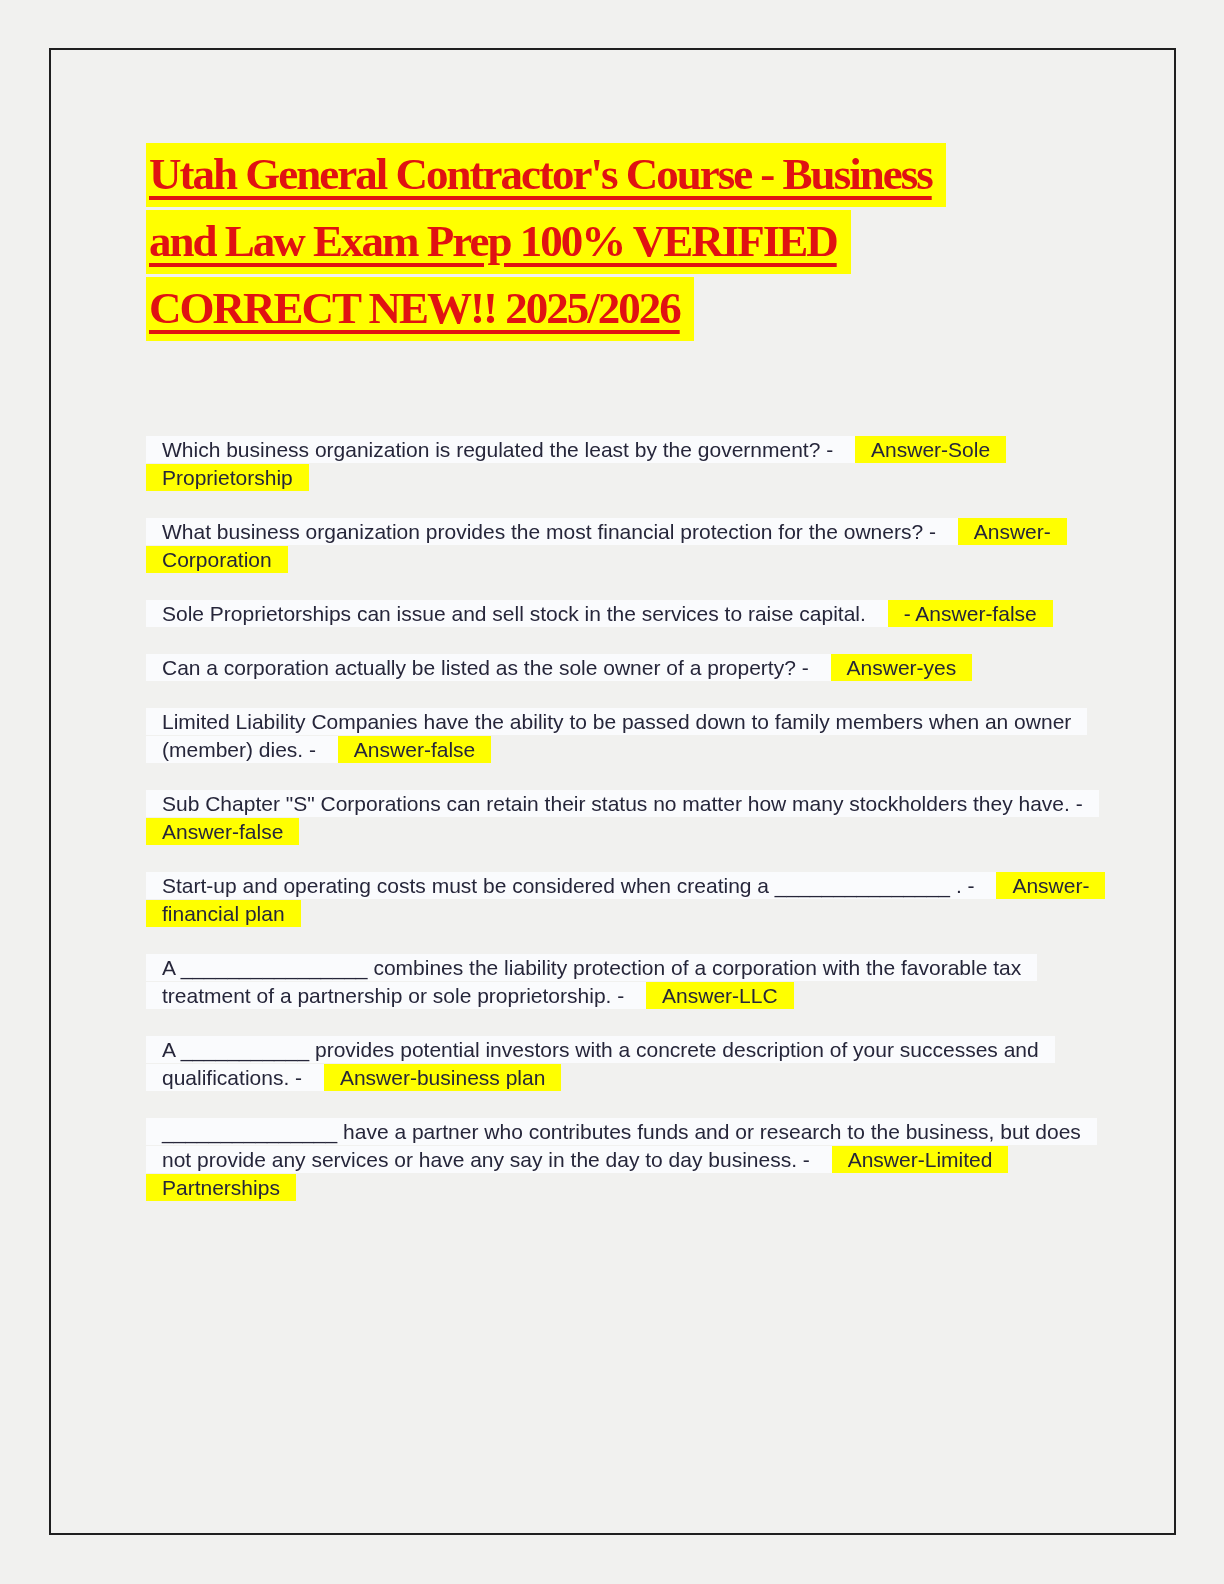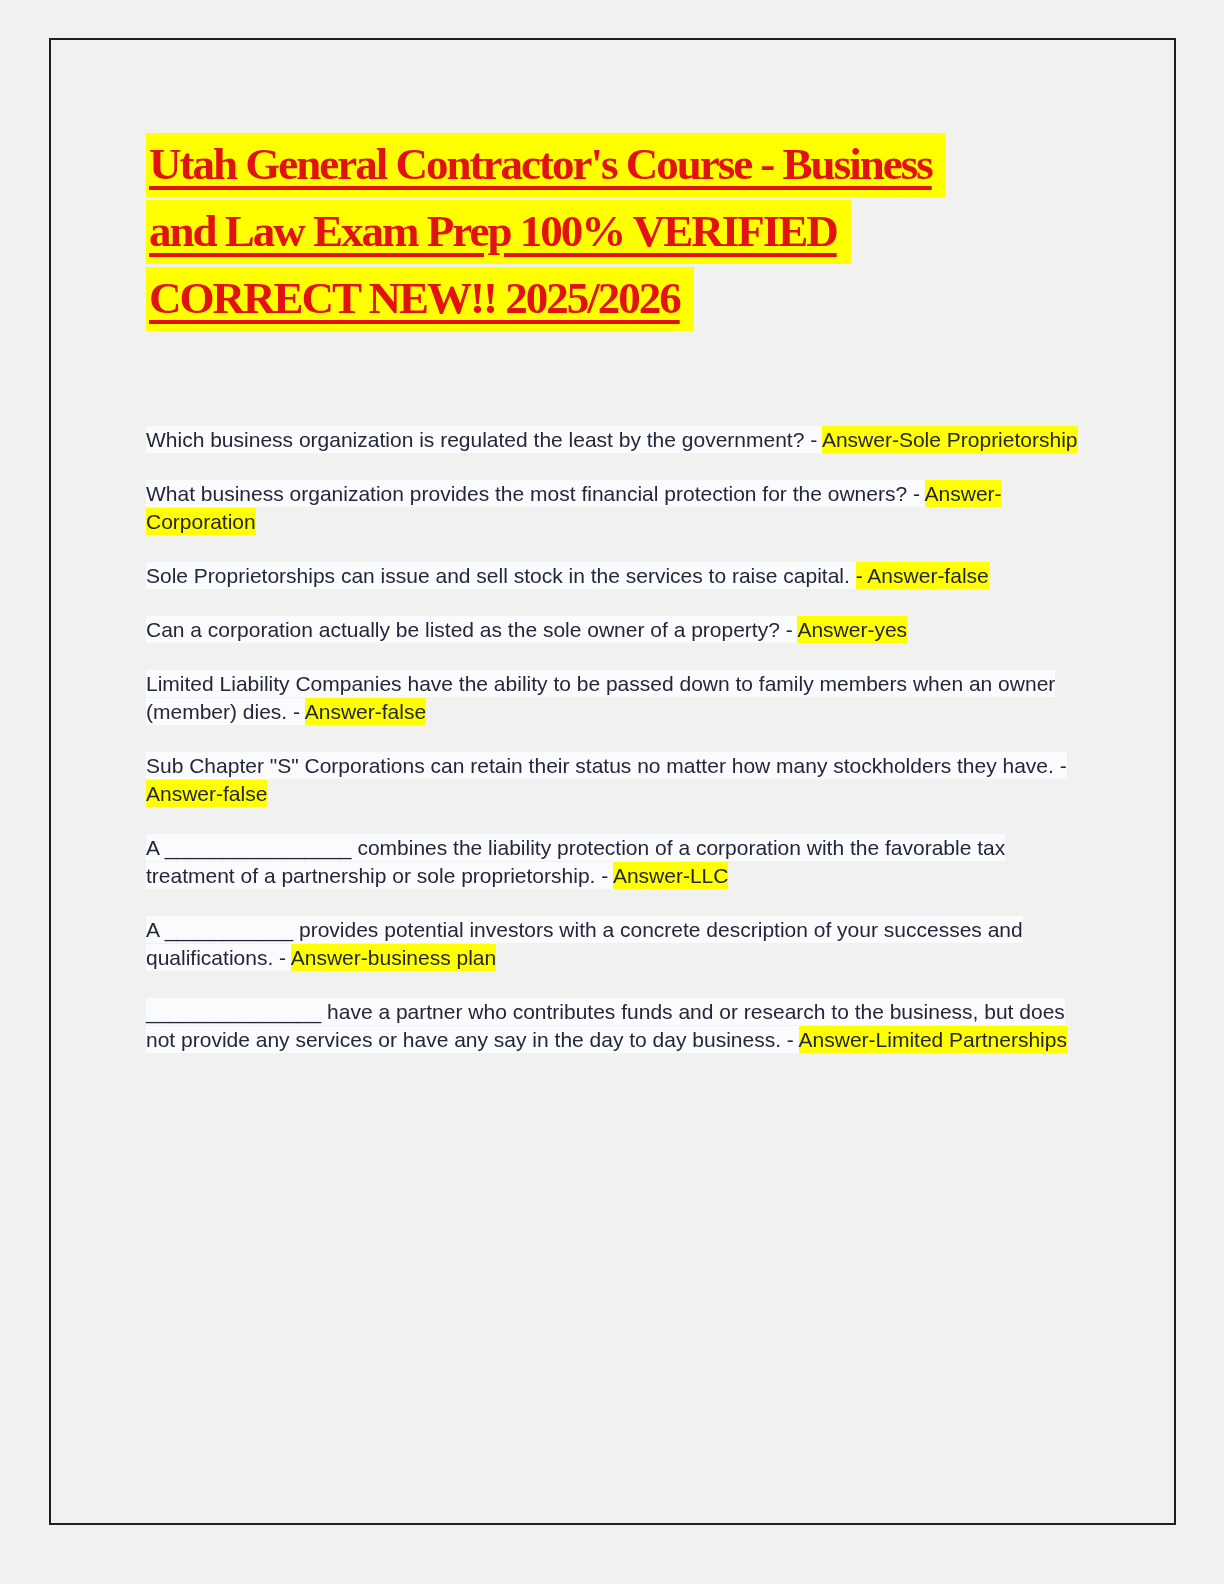--- a/index.html
+++ b/index.html
@@ -12,21 +12,21 @@
   }
   *{box-sizing:border-box;}
   html,body{margin:0;padding:0;}
   body{
     width:1224px;height:1584px;position:relative;
     background:var(--page-bg);
     font-family:"Liberation Sans", sans-serif;
     overflow:hidden;
   }
   .sheet-border{
-    position:absolute;left:49px;top:38px;width:1127px;height:1487px;
+    position:absolute;left:49px;top:48px;width:1127px;height:1487px;
     border:2px solid var(--border-col);
     background:var(--page-bg);
   }
   .content{
     position:absolute;left:95px;top:93px;width:950px;
   }
   .doc-title{margin:0 0 92px 0;padding:0;}
   .t-line{line-height:63px;white-space:nowrap;}
   .t-mark{
     background:var(--yellow);
@@ -42,21 +42,21 @@
   }
   .qa{
     margin:0 0 26px 0;
     font-size:21px;
     line-height:28px;
     color:var(--body-text);
   }
   .seg{
     -webkit-box-decoration-break:clone;
     box-decoration-break:clone;
-    padding:2px 0;
+    padding:2px 16px;
   }
   .qt{background:var(--line-bg);}
   .hl{background:var(--yellow);}
 </style>
 </head>
 <body>
 
 <div class="sheet-border">
   <div class="content">
     <h1 class="doc-title">
@@ -64,18 +64,19 @@
         <div class="t-line"><mark class="t-mark">and Law Exam Prep 100% VERIFIED</mark></div>
         <div class="t-line"><mark class="t-mark">CORRECT NEW!! 2025/2026</mark></div>
       </h1>
     <div class="qa-list">
         <p class="qa"><span class="seg qt">Which business organization is regulated the least by the government? - </span><span class="seg hl">Answer-Sole Proprietorship</span></p>
         <p class="qa"><span class="seg qt">What business organization provides the most financial protection for the owners? - </span><span class="seg hl">Answer-Corporation</span></p>
         <p class="qa"><span class="seg qt">Sole Proprietorships can issue and sell stock in the services to raise capital. </span><span class="seg hl">- Answer-false</span></p>
         <p class="qa"><span class="seg qt">Can a corporation actually be listed as the sole owner of a property? - </span><span class="seg hl">Answer-yes</span></p>
         <p class="qa"><span class="seg qt">Limited Liability Companies have the ability to be passed down to family members when an owner (member) dies. - </span><span class="seg hl">Answer-false</span></p>
         <p class="qa"><span class="seg qt">Sub Chapter "S" Corporations can retain their status no matter how many stockholders they have. - </span><span class="seg hl">Answer-false</span></p>
+        <p class="qa"><span class="seg qt">Start-up and operating costs must be considered when creating a _______________ . - </span><span class="seg hl">Answer-financial plan</span></p>
         <p class="qa"><span class="seg qt">A ________________ combines the liability protection of a corporation with the favorable tax treatment of a partnership or sole proprietorship. - </span><span class="seg hl">Answer-LLC</span></p>
         <p class="qa"><span class="seg qt">A ___________ provides potential investors with a concrete description of your successes and qualifications. - </span><span class="seg hl">Answer-business plan</span></p>
         <p class="qa"><span class="seg qt">_______________ have a partner who contributes funds and or research to the business, but does not provide any services or have any say in the day to day business. - </span><span class="seg hl">Answer-Limited Partnerships</span></p>
       </div>
   </div>
 </div>
 
 </body></html>

